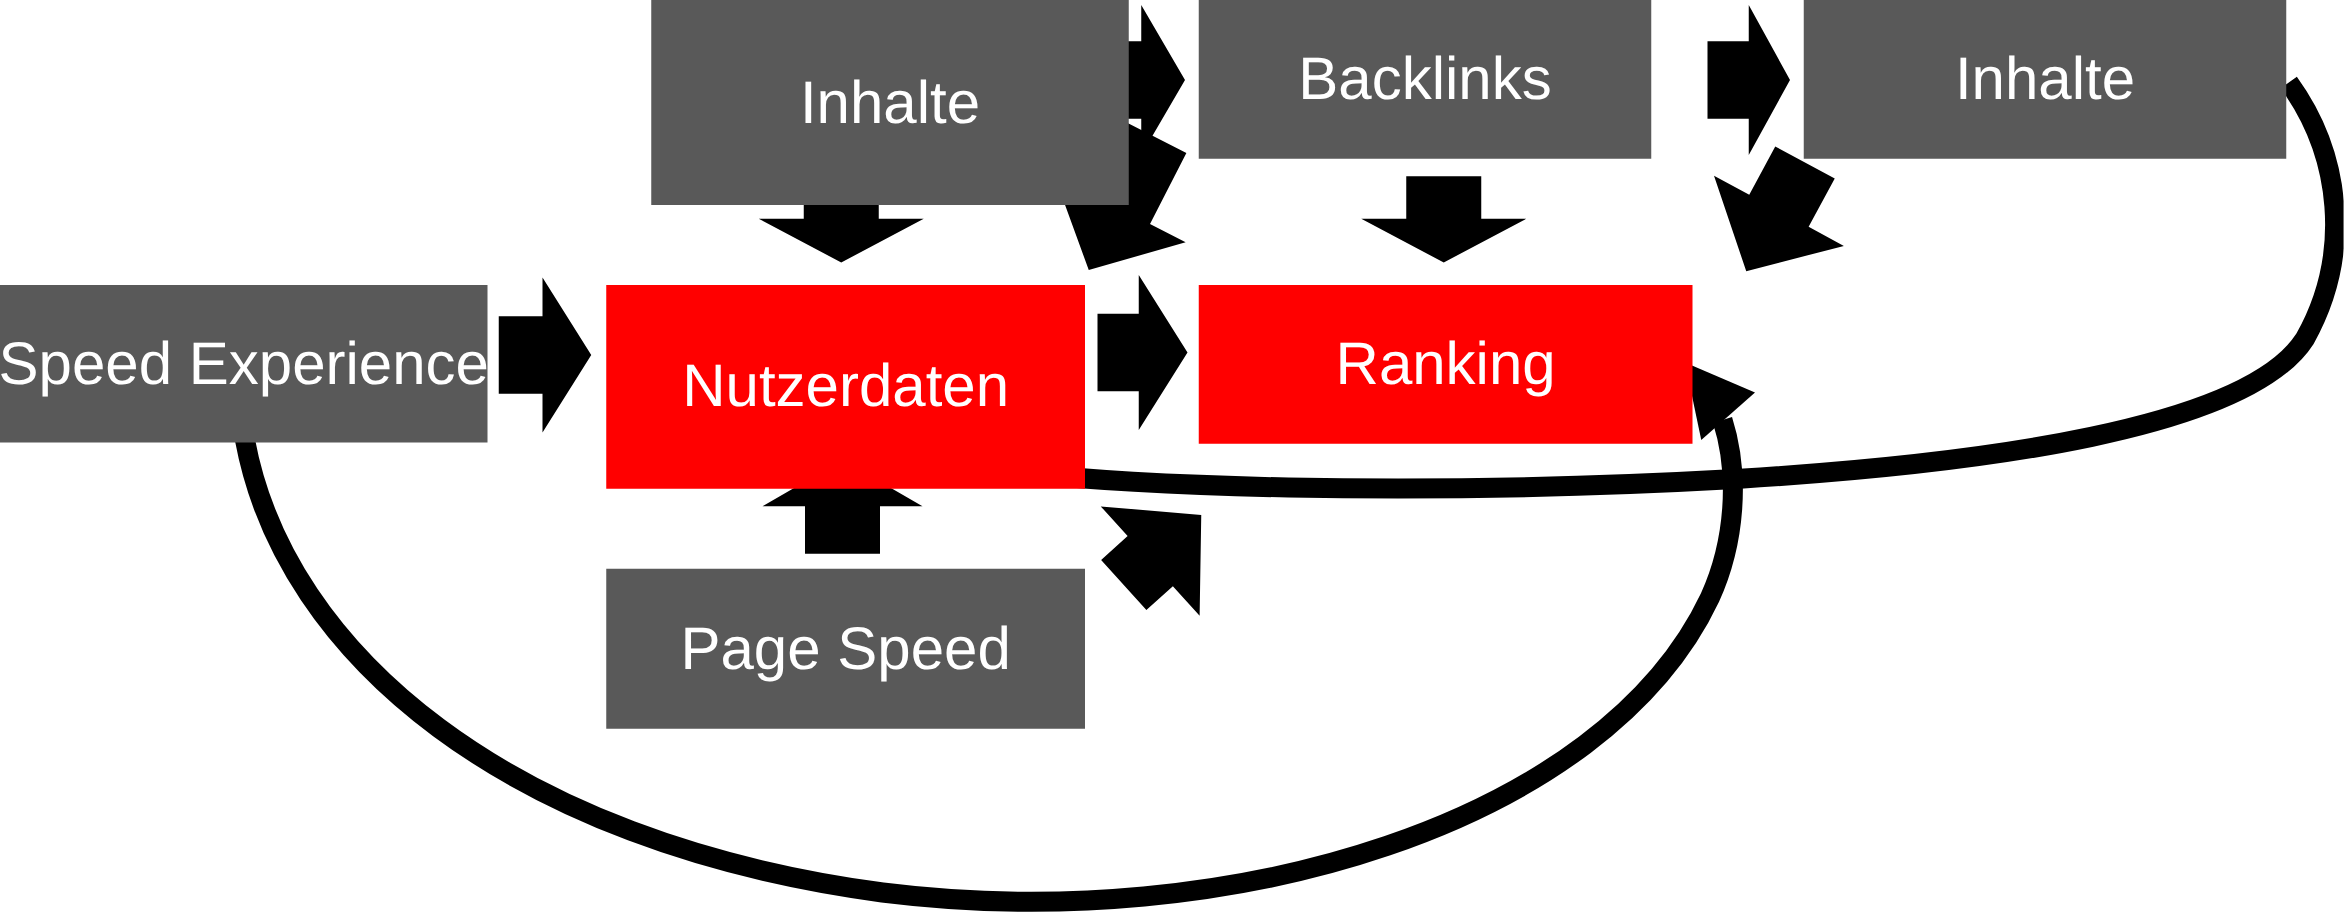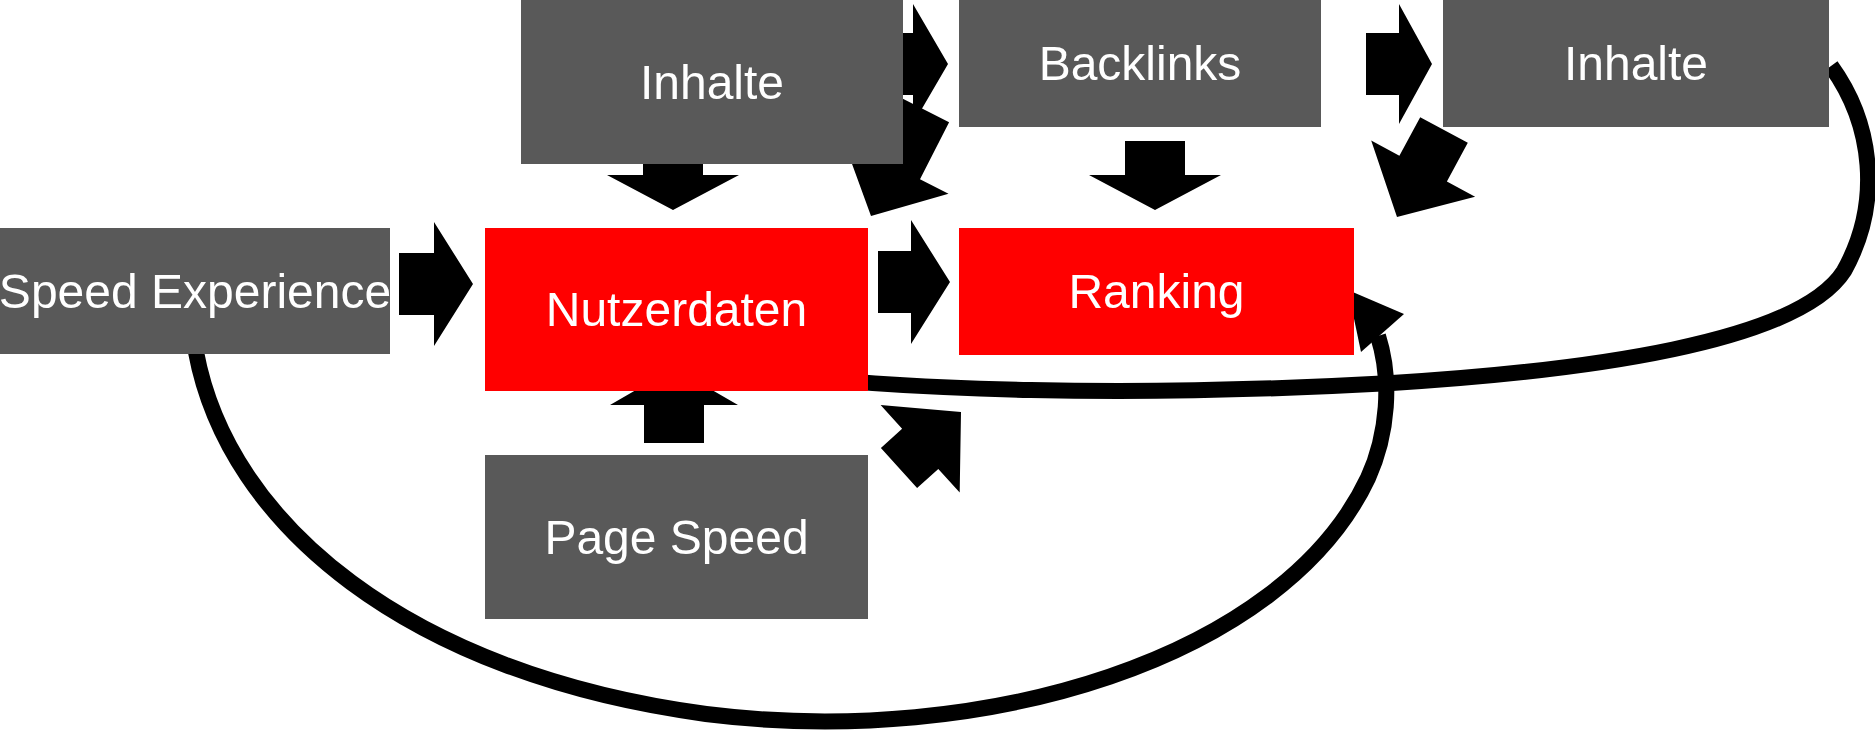--- a/index.html
+++ b/index.html
@@ -63,17 +63,17 @@
       </div>
       <div class="box" style="left: 0px; top: 228px; width: 390px; height: 126px; background: rgb(89, 89, 89);">
         <span class="box-label" style="color: rgb(255, 255, 255);">Speed Experience</span>
       </div>
       <div class="box" style="left: 485px; top: 228px; width: 383px; height: 163px; background: rgb(255, 0, 0);">
         <span class="box-label" style="color: rgb(255, 255, 255);">Nutzerdaten</span>
       </div>
       <div class="box" style="left: 959px; top: 228px; width: 395px; height: 127px; background: rgb(255, 0, 0); justify-content: center;">
         <span class="box-label" style="color: rgb(255, 255, 255);">Ranking</span>
       </div>
-      <div class="box" style="left: 485px; top: 455px; width: 383px; height: 164px; background: rgb(89, 89, 89);">
+      <div class="box" style="left: 485px; top: 455px; width: 383px; height: 128px; background: rgb(89, 89, 89);">
         <span class="box-label" style="color: rgb(255, 255, 255);">Page Speed</span>
       </div>
     </div>
 </div>
 
 </body></html>

